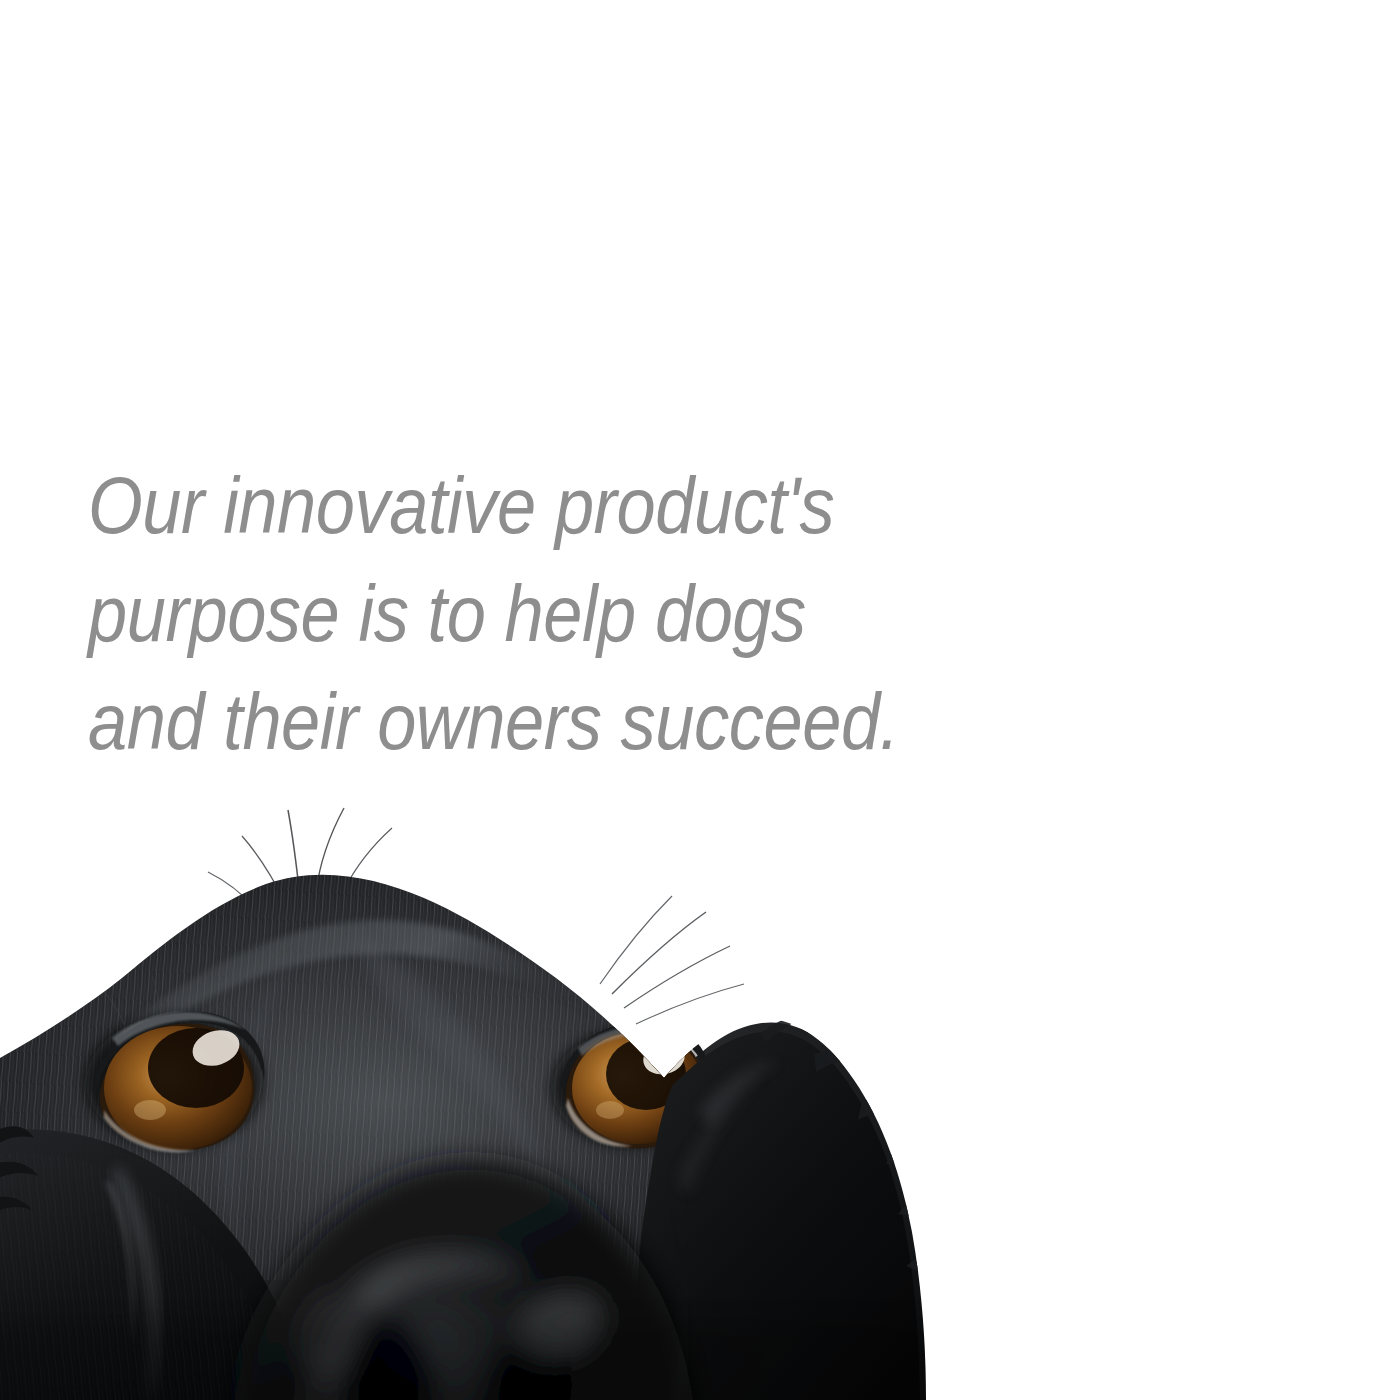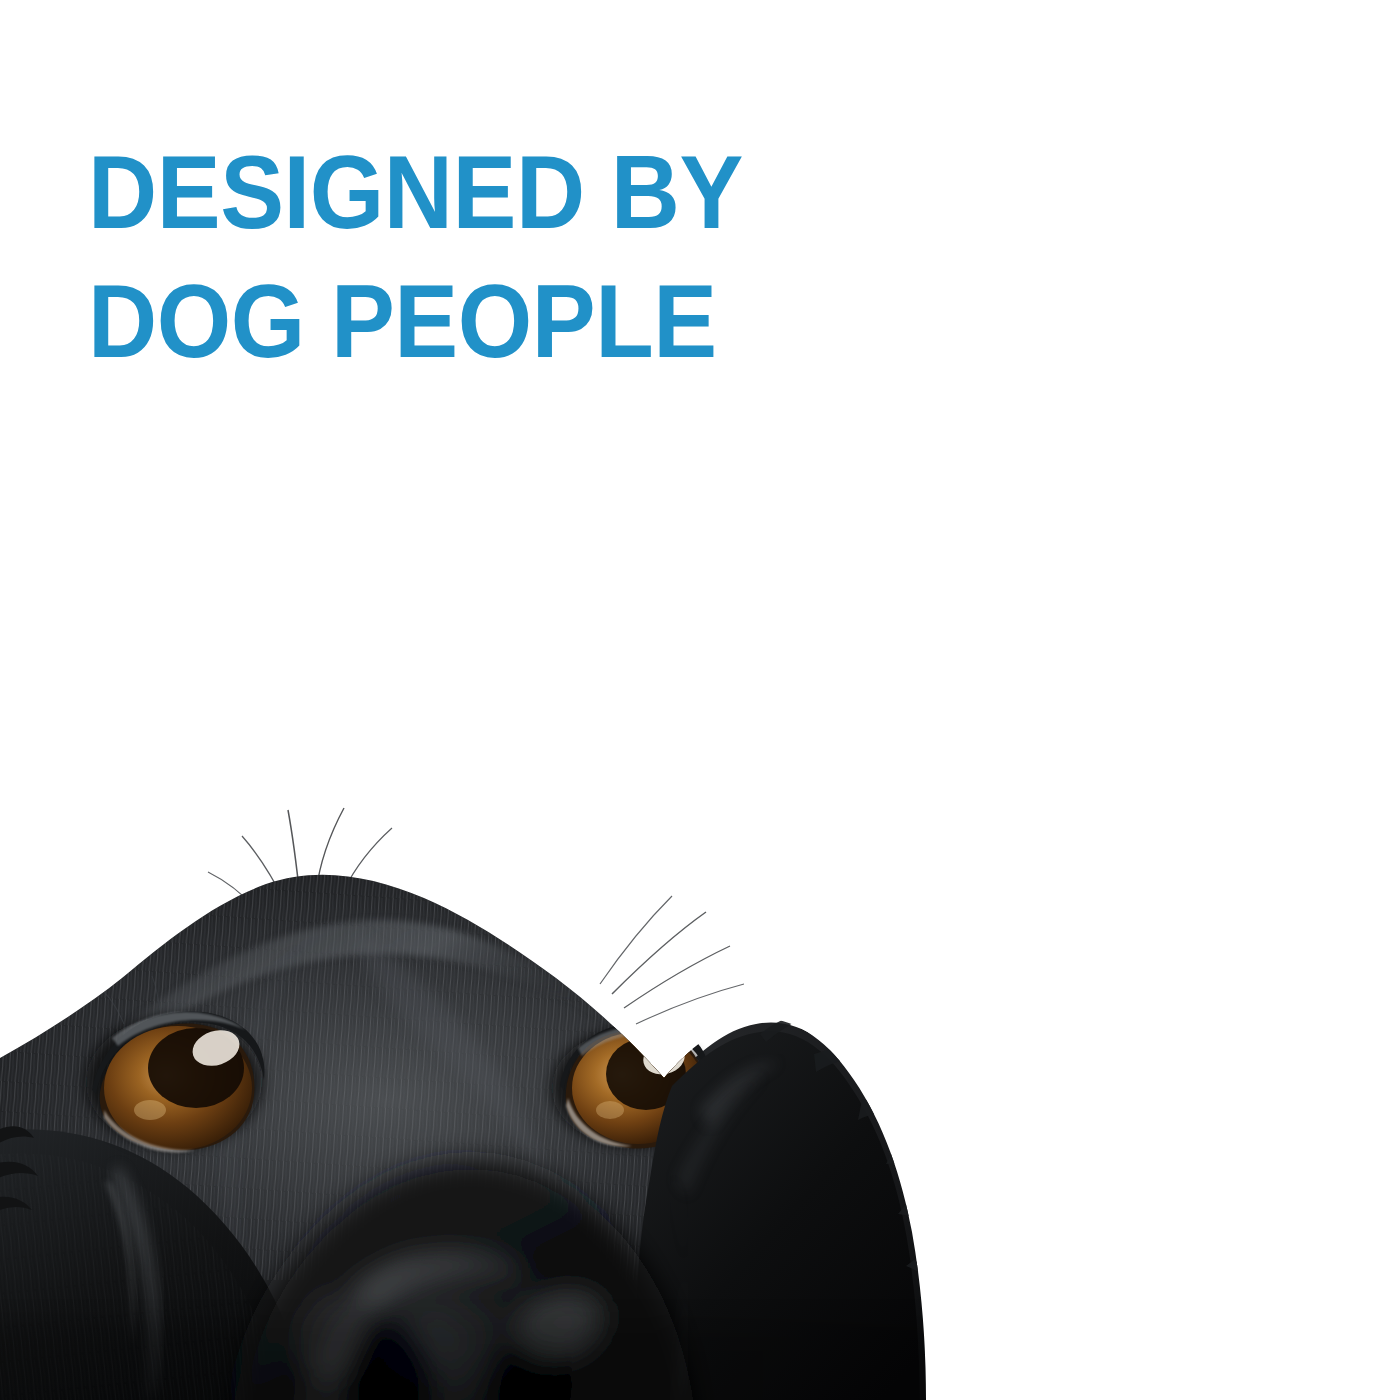--- a/index.html
+++ b/index.html
@@ -82,25 +82,26 @@
     font-size: 30px;
     letter-spacing: 1.2px;
     fill: #ffffff;
   }
 </style>
 </head>
 <body>
 
 <div id="stage">
 
-  <div id="headline">
-    <div class="hl-line">DESIGNED BY</div>
-    <div class="hl-line">DOG PEOPLE</div>
+
+  <div id="subtitle">
+    <div class="sub-line">Our innovative product's</div>
+    <div class="sub-line">purpose is to help dogs</div>
+    <div class="sub-line">and their owners succeed.</div>
   </div>
-
 
   <div id="dog-photo">
     <svg width="1020" height="620" viewBox="0 0 1020 620" xmlns="http://www.w3.org/2000/svg">
       <defs>
 
         <radialGradient id="headFur" cx="45%" cy="42%" r="72%">
           <stop offset="0%" stop-color="#4a4d50"></stop>
           <stop offset="38%" stop-color="#2b2d30"></stop>
           <stop offset="72%" stop-color="#17181a"></stop>
           <stop offset="100%" stop-color="#0b0c0d"></stop>

